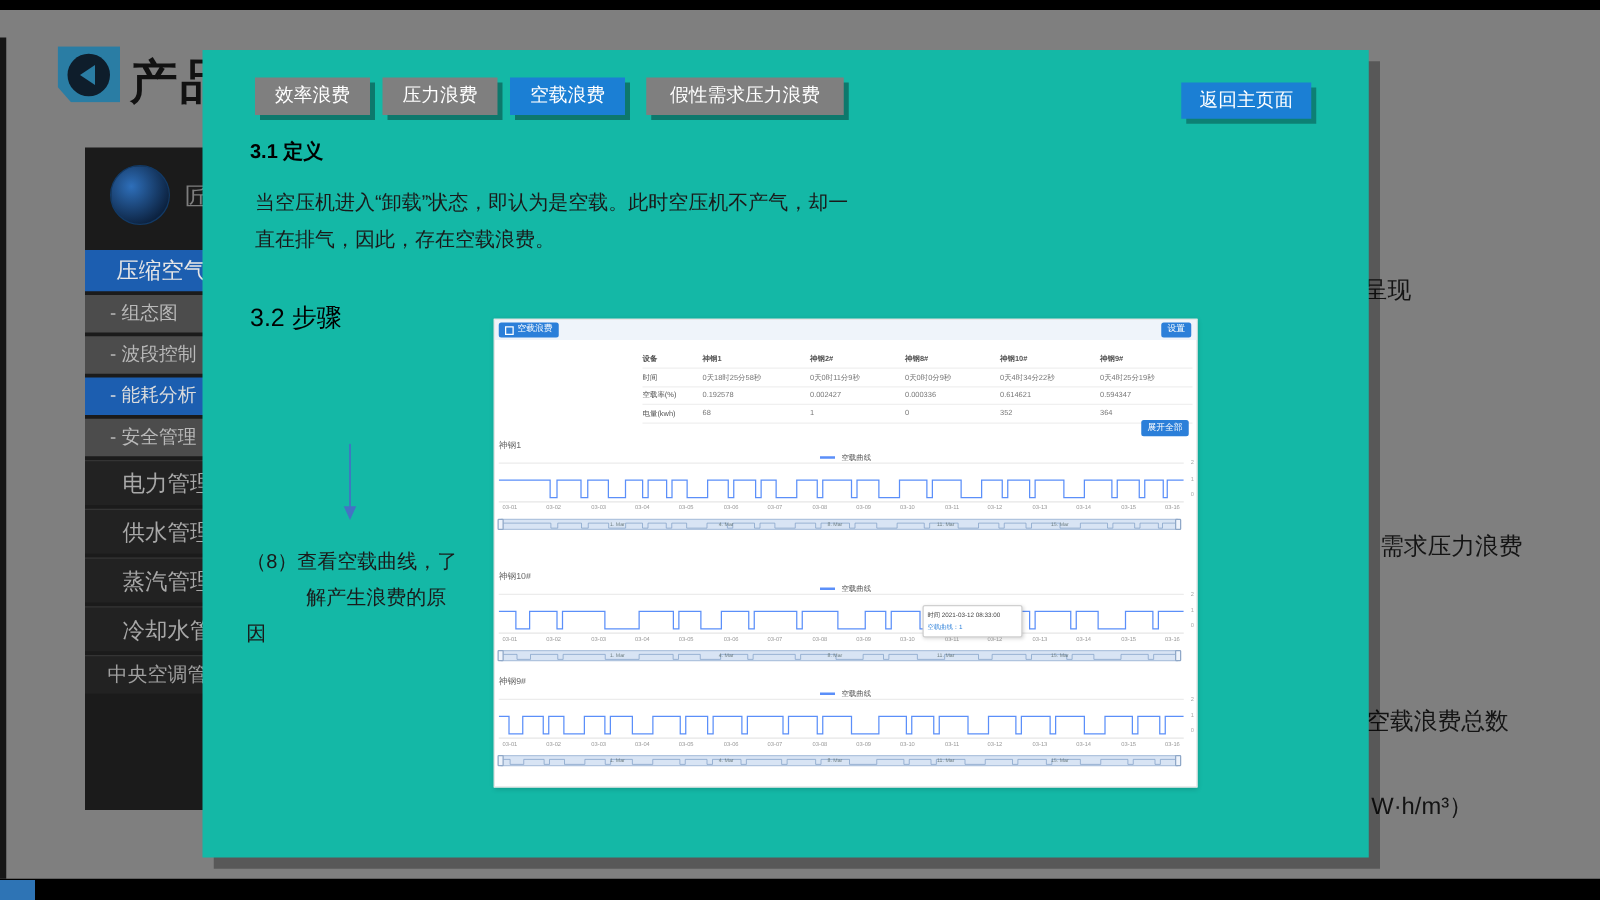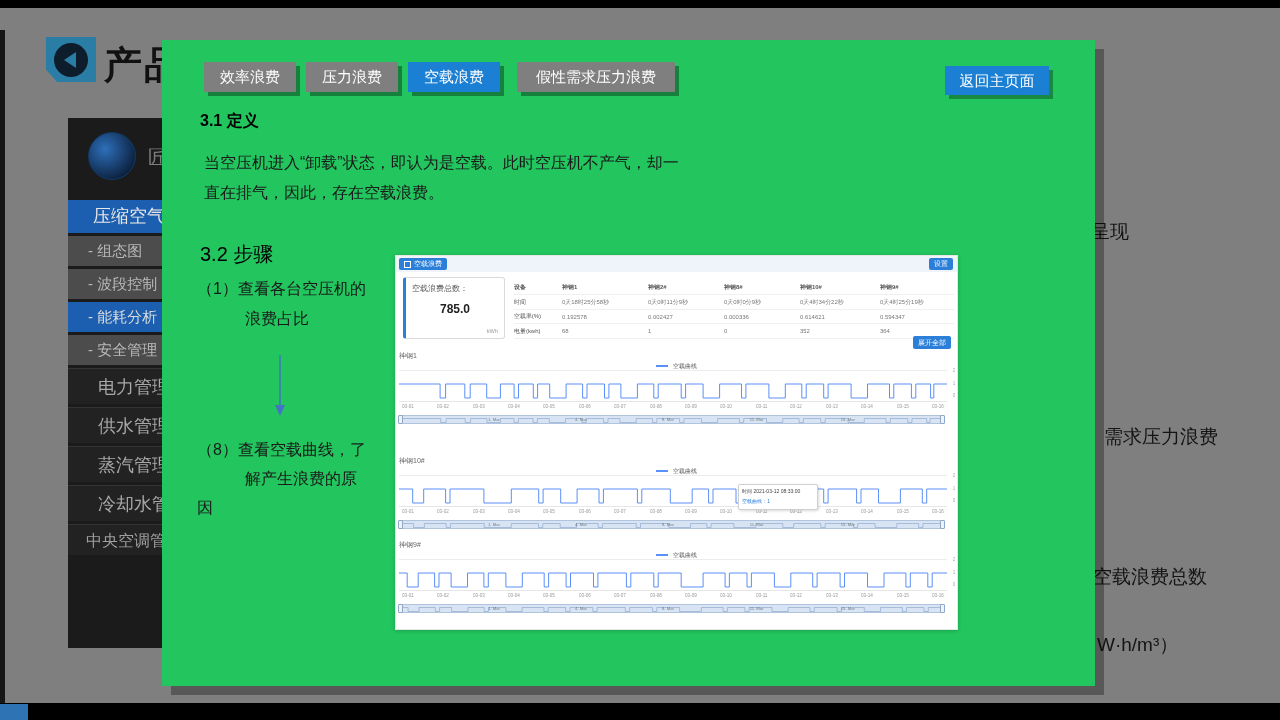--- a/index.html
+++ b/index.html
@@ -29,21 +29,21 @@
   .sb-item.first{height:33px;line-height:33px;background:#1c5eb0;color:#e6e6e6;font-size:18px;padding-left:25px;box-sizing:border-box;}
   .sb-item.sub{height:30px;line-height:30px;background:#4c4c4c;color:#b9b9b9;font-size:15px;padding-left:20px;box-sizing:border-box;}
   .sb-item.sub.hl{background:#1c5eb0;color:#dcdcdc;}
   .sb-item.big{height:36px;line-height:36px;background:#222;color:#a8a8a8;font-size:18px;padding-left:30px;box-sizing:border-box;border-top:1px solid #343434;}
   .sb-item.last{height:31px;line-height:31px;background:#222;color:#9f9f9f;font-size:16px;padding-left:18px;box-sizing:border-box;border-top:1px solid #343434;}
 
   
   .bg-text{position:absolute;color:#141414;font-size:19px;white-space:nowrap;z-index:1;}
 
   
-  .modal{position:absolute;left:162px;top:40px;width:933px;height:646px;background:#22c55e;z-index:5;
+  .modal{position:absolute;left:162px;top:40px;width:933px;height:646px;background:#14b8a6;z-index:5;
     box-shadow:9px 9px 0 rgba(0,0,0,0.30);}
   .tab{position:absolute;top:22px;height:30px;line-height:30px;text-align:center;background:#7f7f7f;color:#fff;
     font-size:15px;box-shadow:4px 4px 0 rgba(0,0,0,0.35);cursor:pointer;}
   .tab.active{background:#1b7fd4;}
   .tab.t0{left:42px;width:92px;}
   .tab.t1{left:144px;width:92px;}
   .tab.t2{left:246px;width:92px;}
   .tab.t3{left:355px;width:158px;}
   .back-btn{position:absolute;left:768px;top:26px;width:104px;height:29px;line-height:29px;text-align:center;
     background:#1b7fd4;color:#fff;font-size:15px;box-shadow:4px 4px 0 rgba(0,0,0,0.30);cursor:pointer;margin-left:15px;}
@@ -152,44 +152,37 @@
     <div class="tab t0">效率浪费</div>
     <div class="tab t1">压力浪费</div>
     <div class="tab t2 active">空载浪费</div>
     <div class="tab t3">假性需求压力浪费</div>
     <div class="back-btn">返回主页面</div>
 
     <div class="h-def">3.1 定义</div>
     <div class="def-text">当空压机进入“卸载”状态，即认为是空载。此时空压机不产气，却一
 直在排气，因此，存在空载浪费。</div>
     <div class="h-steps">3.2 步骤</div>
-    <div class="step1">（1）查看各台空压机的
-　　　浪费占比</div>
     <svg class="arrow-svg" width="16" height="62">
       <line x1="8" y1="0" x2="8" y2="52" stroke="#4472c4" stroke-width="1.4"></line>
       <polygon points="3,50 13,50 8,61" fill="#4472c4"></polygon>
     </svg>
     <div class="step2">（8）查看空载曲线，了
 　　　解产生浪费的原
 因</div>
 
     <div class="dash">
       <div class="dash-header">
         <div class="dash-badge">
           <span class="sq"></span>
           <span>空载浪费</span>
         </div>
         <div class="dash-settings">设置</div>
       </div>
 
-      <div class="sum-card">
-        <div class="sum-label">空载浪费总数：</div>
-        <div class="sum-value">785.0</div>
-        <div class="sum-unit">kWh</div>
-      </div>
 
       <div class="dtable">
         <div class="trow thead">
           <span>设备</span>
           <span>神钢1</span>
           <span>神钢2#</span>
           <span>神钢8#</span>
           <span>神钢10#</span>
           <span>神钢9#</span>
         </div>

